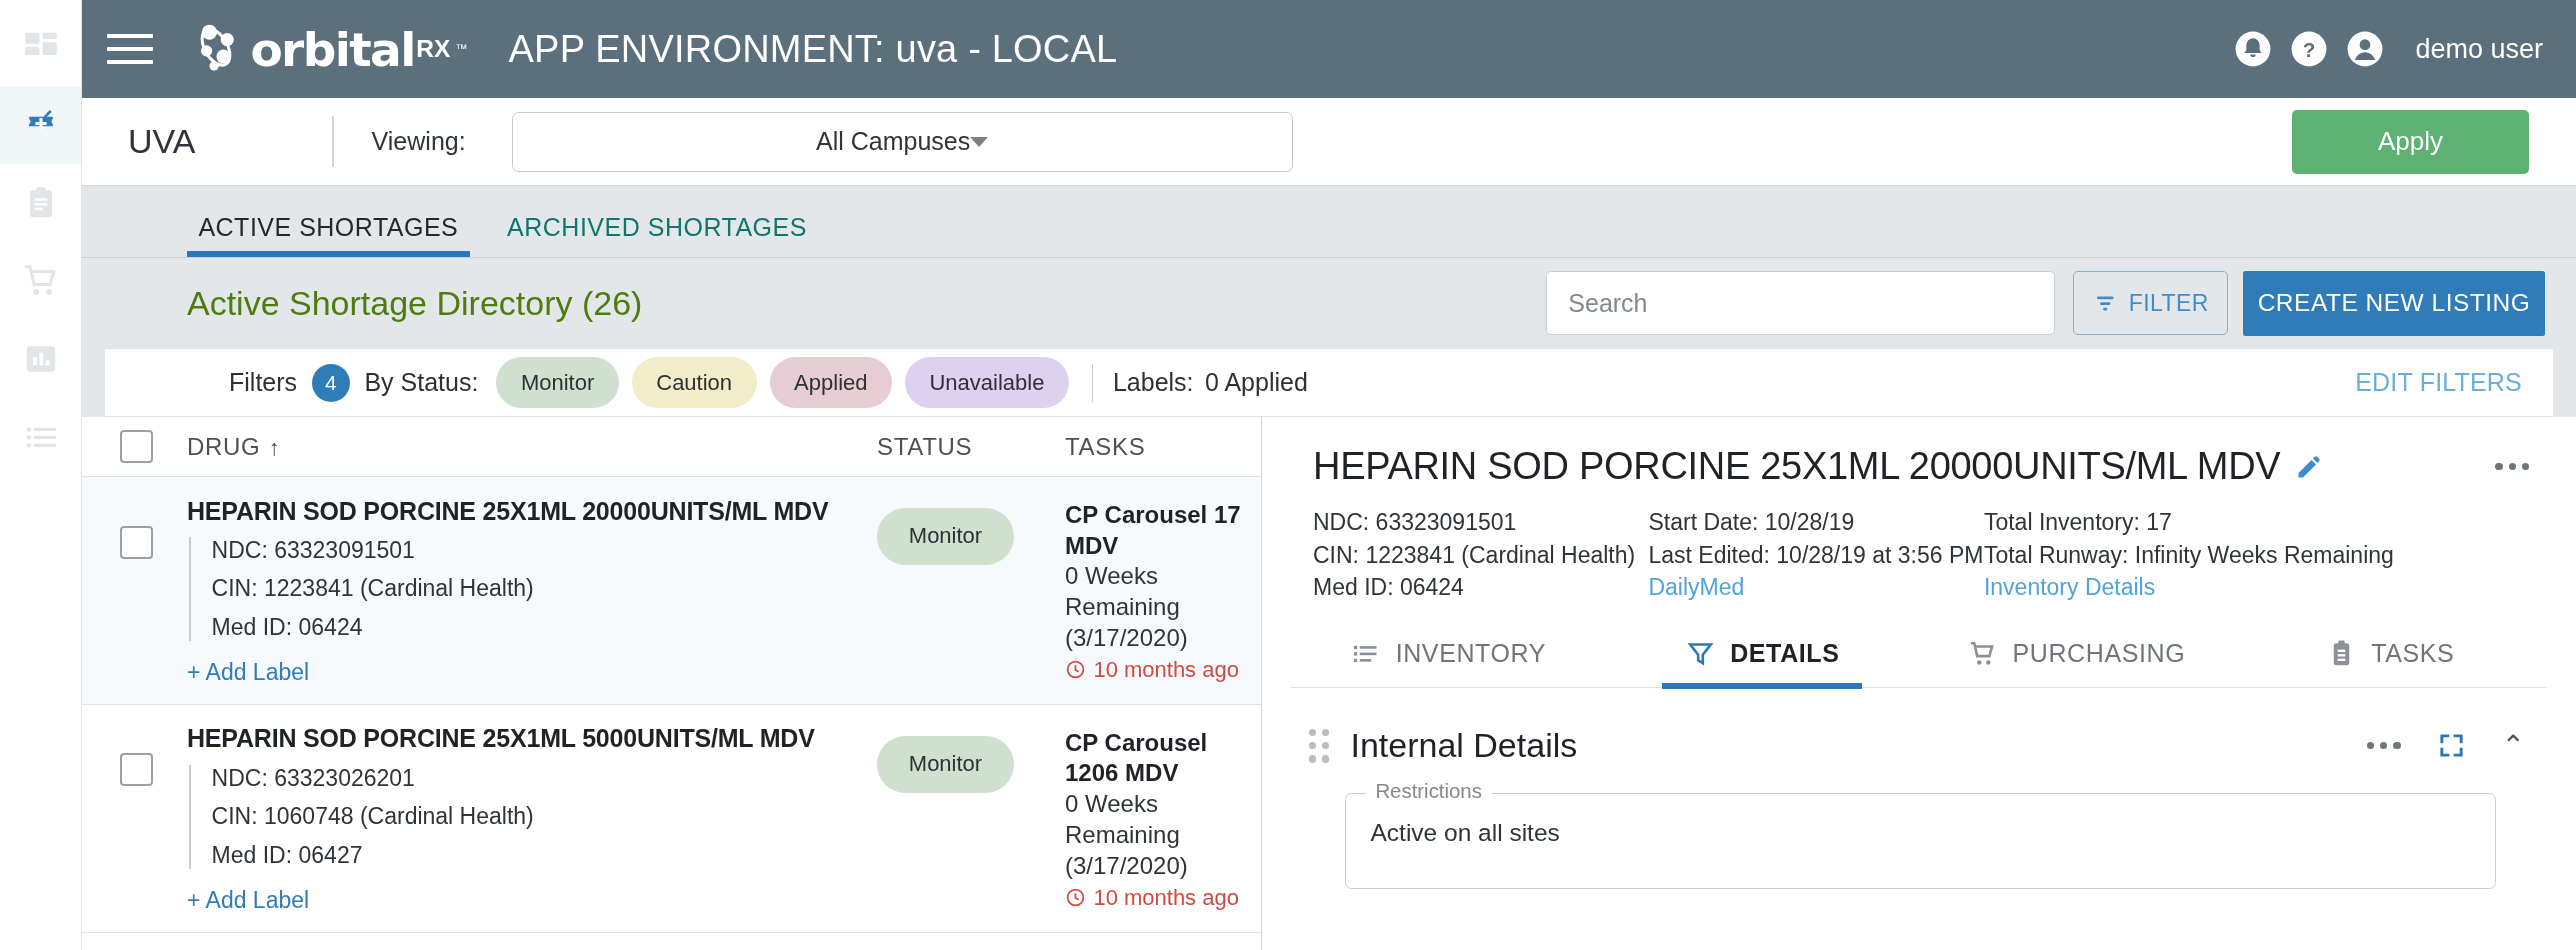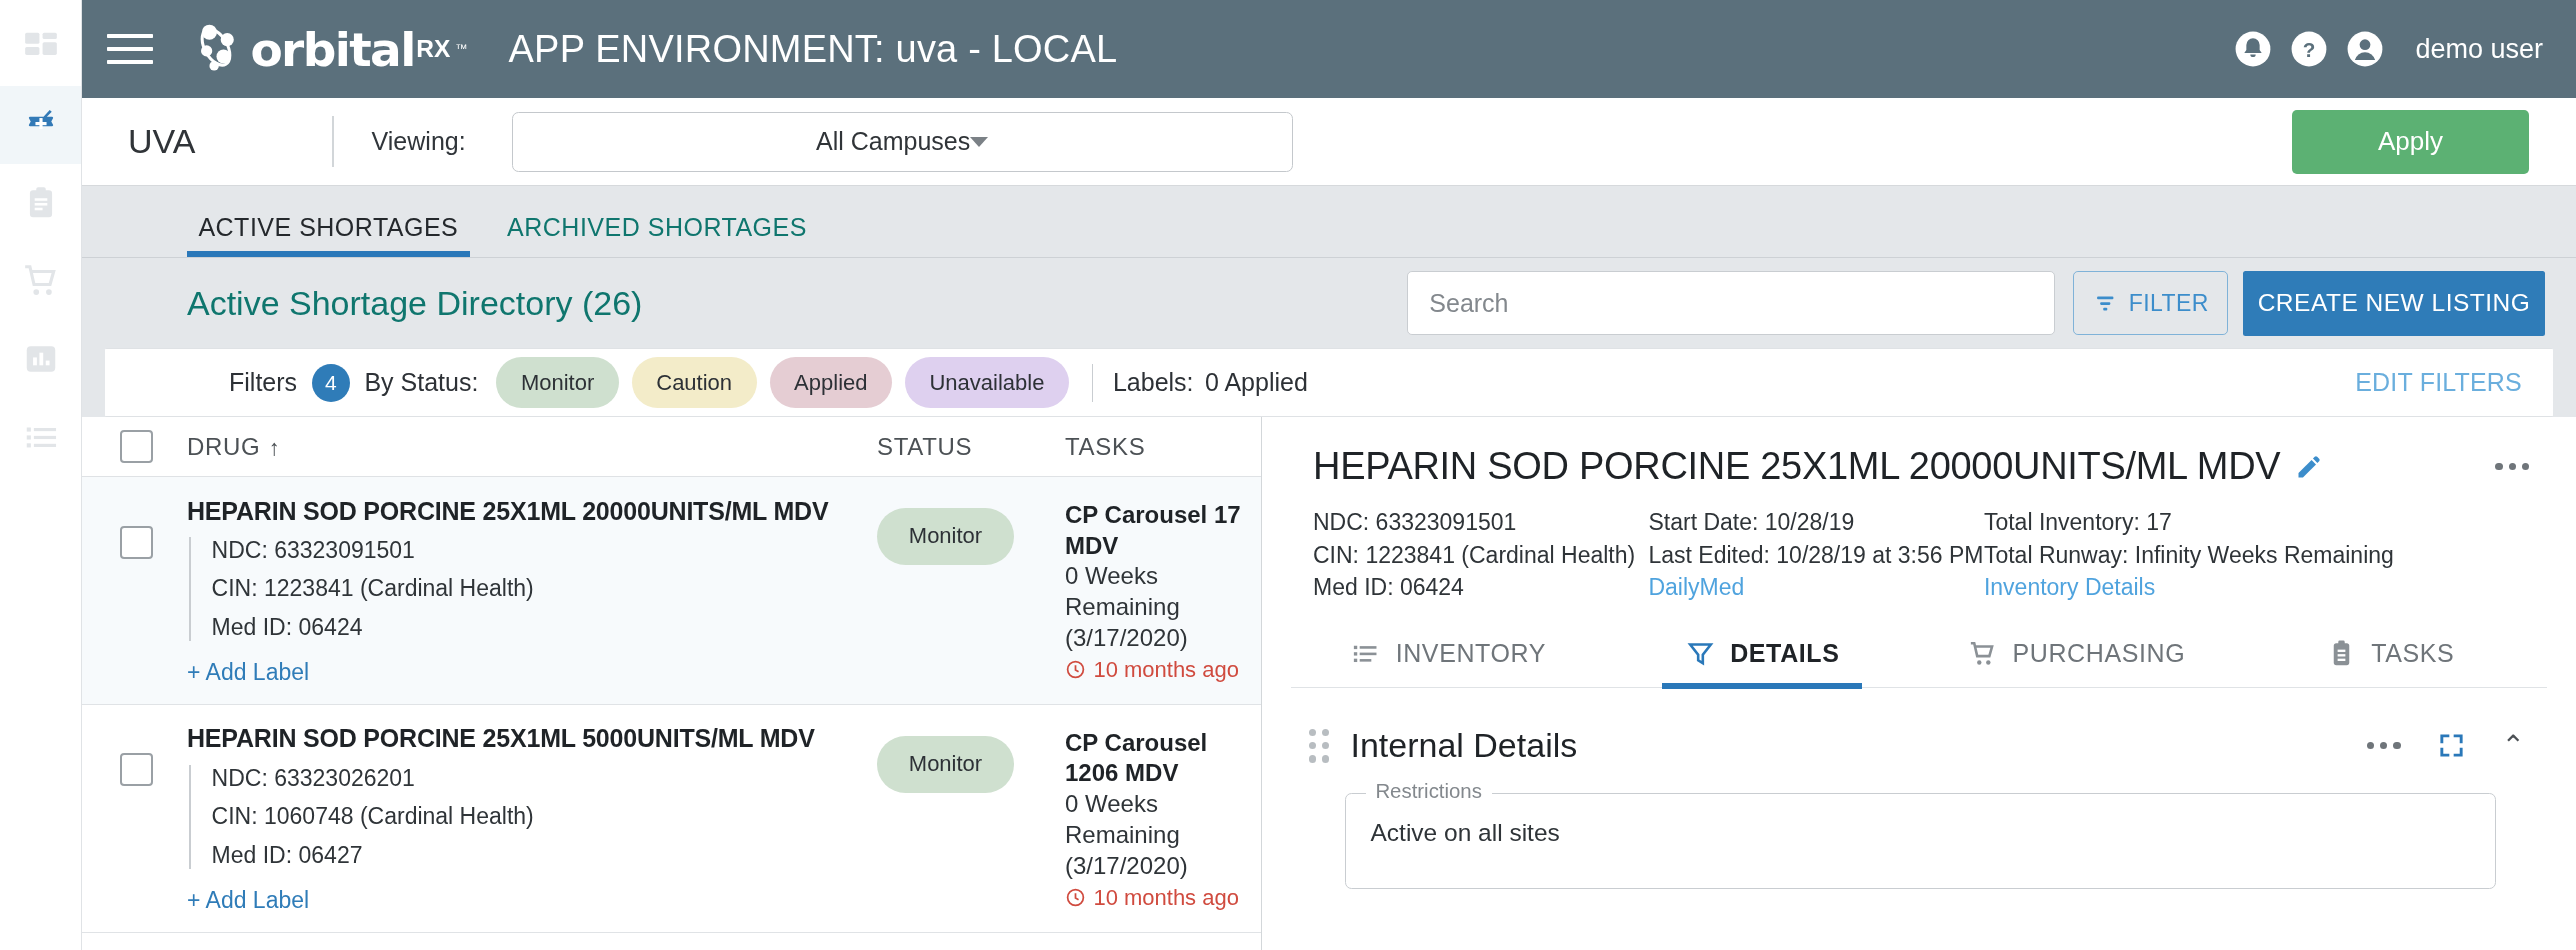--- a/index.html
+++ b/index.html
@@ -84,24 +84,24 @@
   .tab.active { color: #24282c; }
   .tab.active::after {
     content:""; position: absolute; left: 0; right: 0; bottom: 0; height: 5.7px; background: #2a78b9;
   }
 
   
   .dirbar {
     background: #e4e7ea; flex: 0 0 90px; height: 90px; display: flex; align-items: center;
     padding: 0 31px 0 105px;
   }
-  .dir-title { font-size: 34px; color: #0f766e; }
+  .dir-title { font-size: 34px; color: #4d7c0f; }
   .dir-spacer { flex: 1 1 auto; }
   .search-box {
-    width: 648px; height: 64px; background: #fff; border: 0.8px solid #c9cdd1; border-radius: 4.9px;
+    width: 509px; height: 64px; background: #fff; border: 0.8px solid #c9cdd1; border-radius: 4.9px;
     display: flex; align-items: center; padding: 0 21px;
   }
   .search-box input {
     border: none; outline: none; width: 100%; font-size: 25px; color: #2d3136;
     font-family: "Liberation Sans", sans-serif; background: transparent;
   }
   .search-box input::placeholder { color: #83888d; }
   .filter-btn {
     margin-left: 18px; width: 155px; height: 64px; background: #e4e7ea;
     border: 0.8px solid #7fb2d8; border-radius: 4.9px; display: flex; align-items: center;

